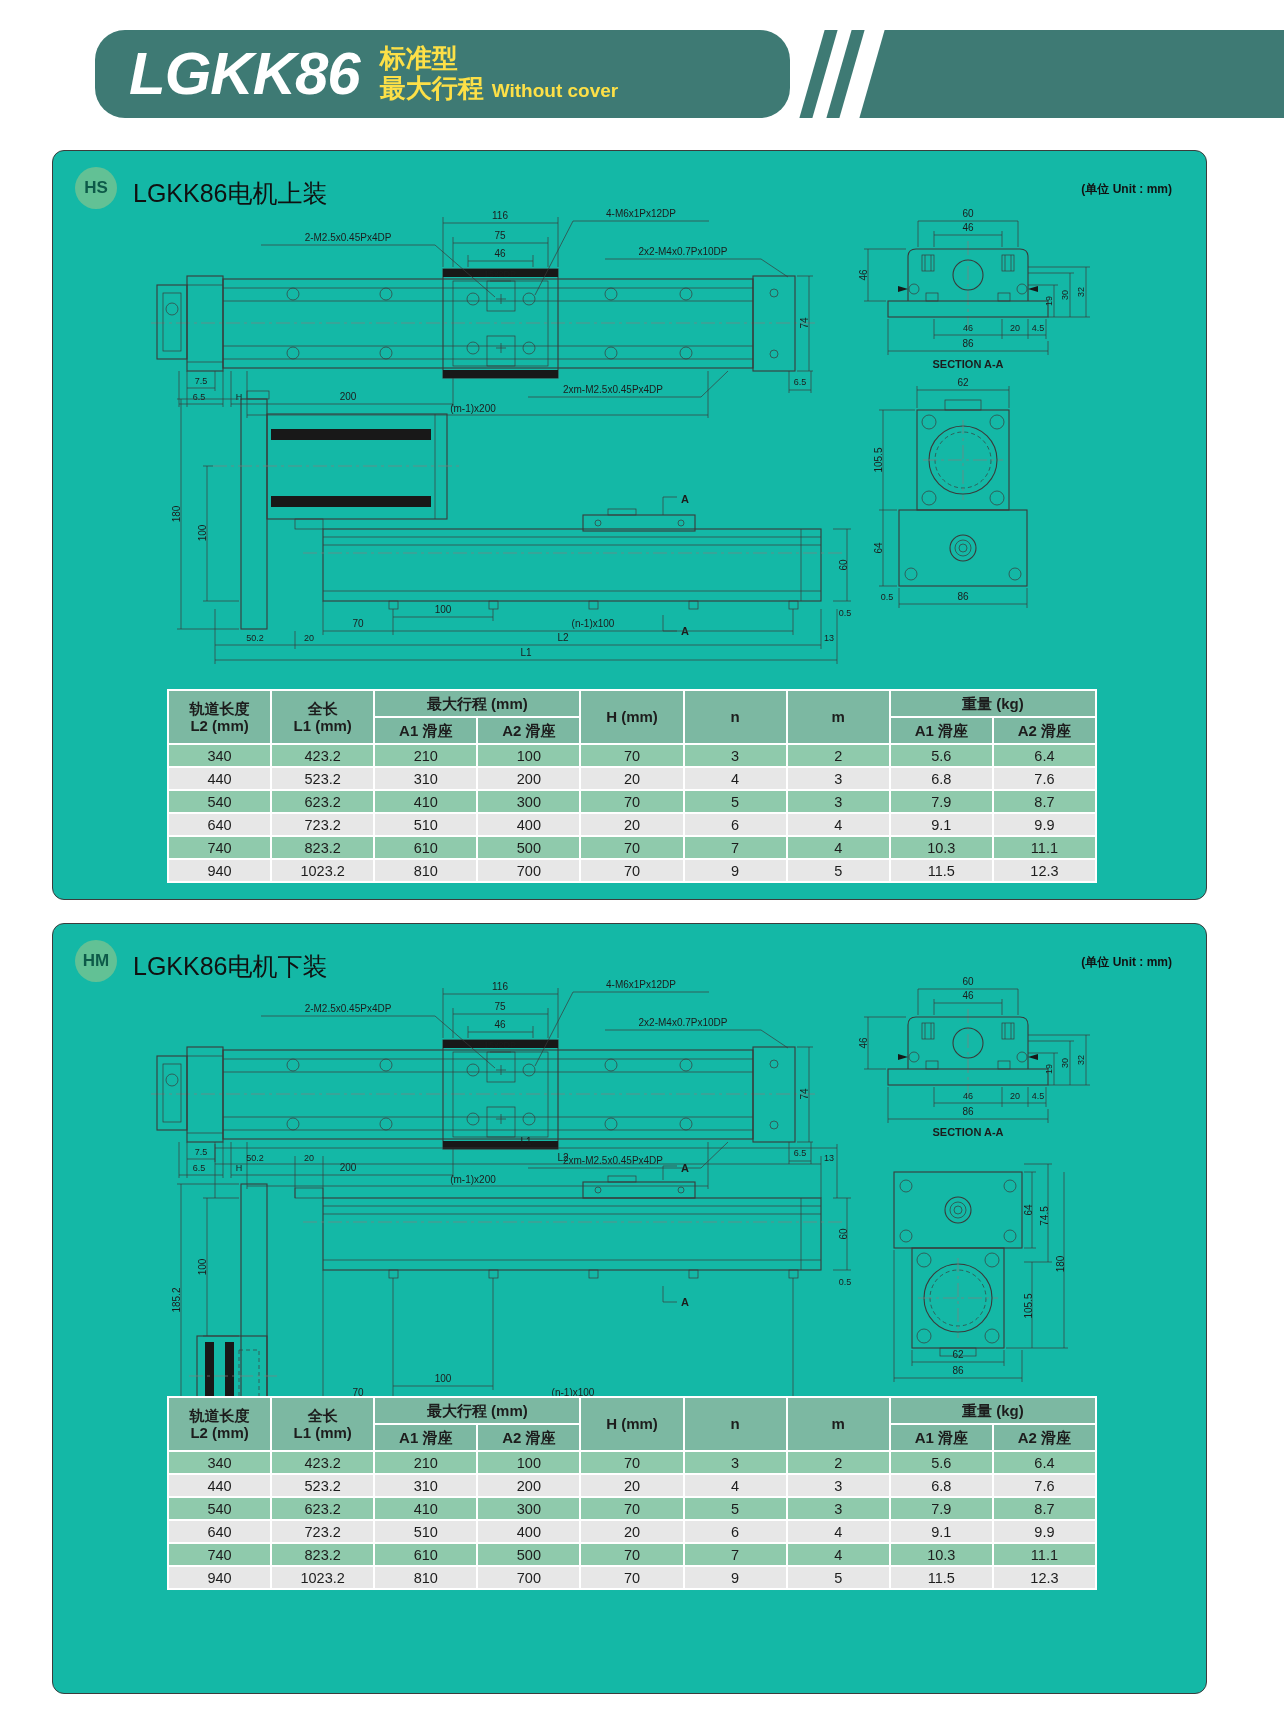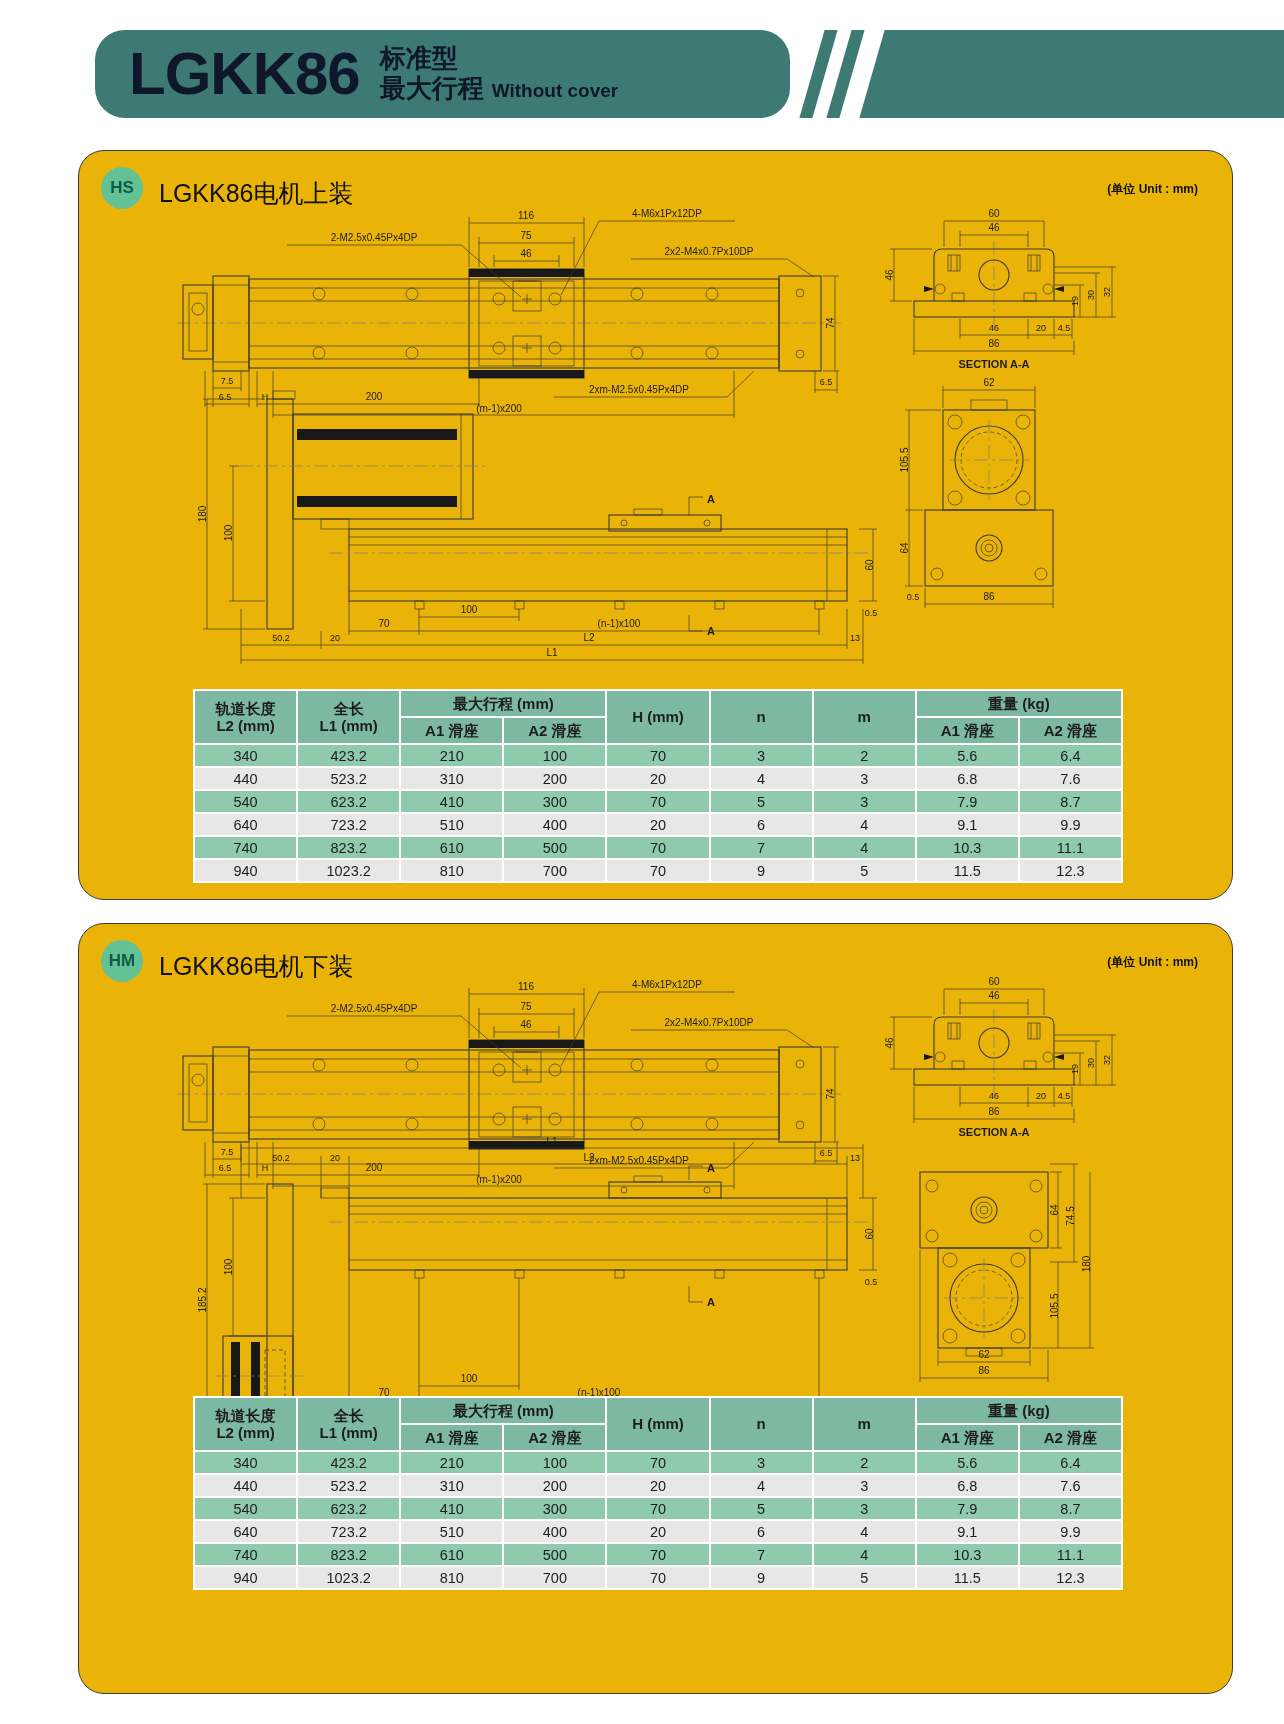--- a/index.html
+++ b/index.html
@@ -7,31 +7,31 @@
     width:1284px;height:1724px;position:relative;overflow:hidden;
     background:#ffffff;font-family:"Liberation Sans",sans-serif;color:#1d1d1d;
   }
   :root{
     --teal:#3e7a74; --badge:#62c195; --badge-ink:#0d5a49;
     --th:#7cb8a2; --row-green:#8fcaac; --row-gray:#e7e7e7; --line:#3a3a3a;
   }
   
   .hdr-box{position:absolute;left:95px;top:30px;width:695px;height:88px;background:var(--teal);
     border-radius:30px;display:flex;align-items:center;padding:0 34px;box-sizing:border-box;gap:20px;}
-  .hdr-model{font-size:60px;font-weight:bold;color:#0f172a;letter-spacing:-1px;line-height:1;}
-  .hdr-sub{color:#0f172a;line-height:1.15;}
+  .hdr-model{font-size:60px;font-weight:bold;color:#ffffff;letter-spacing:-1px;line-height:1;font-style:italic;}
+  .hdr-sub{color:#fde047;line-height:1.15;}
   .hdr-sub .l1{font-size:26px;font-weight:bold;}
   .hdr-sub .l2{font-size:26px;font-weight:bold;}
   .hdr-sub .en{font-size:19px;font-weight:bold;margin-left:8px;}
   .stripe{position:absolute;top:30px;height:88px;background:var(--teal);transform:skewX(-16deg);}
   .stripe.s1{left:812px;width:13px;}
   .stripe.s2{left:839px;width:13px;}
   .hdr-block{position:absolute;top:30px;left:872px;width:440px;height:88px;background:var(--teal);transform:skewX(-16deg);}
   
-  .card{position:absolute;left:78px;width:1153px;background:#eab308;border:1.6px solid #3c3c3c;border-radius:26px;}
+  .card{position:absolute;left:52px;width:1153px;background:#14b8a6;border:1.6px solid #3c3c3c;border-radius:12px;}
   .card.hs{top:150px;height:748px;}
   .card.hm{top:923px;height:769px;}
   .badge{position:absolute;left:22px;top:16px;width:42px;height:42px;border-radius:50%;
     background:var(--badge);color:var(--badge-ink);font-weight:bold;font-size:17px;
     display:flex;align-items:center;justify-content:center;}
   .card-title{position:absolute;left:80px;top:26px;font-size:25px;font-weight:normal;color:#101010;}
   .unit-note{position:absolute;right:34px;top:30px;font-size:12px;font-weight:bold;color:#111;}
   
   svg.drawing{position:absolute;overflow:visible;}
   .ln{stroke:var(--line);stroke-width:1.1;fill:none;}

